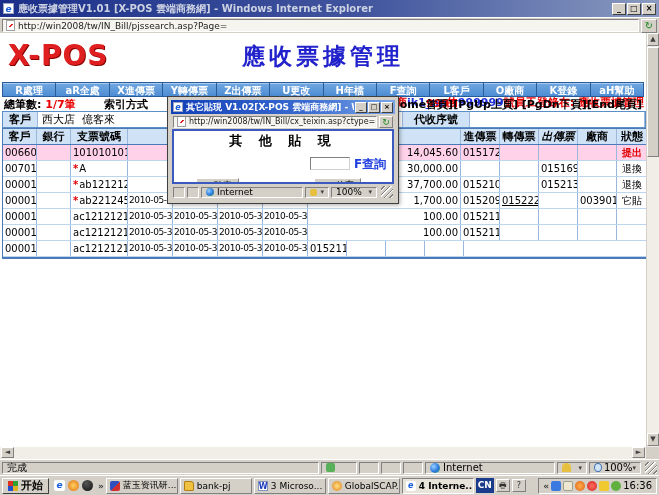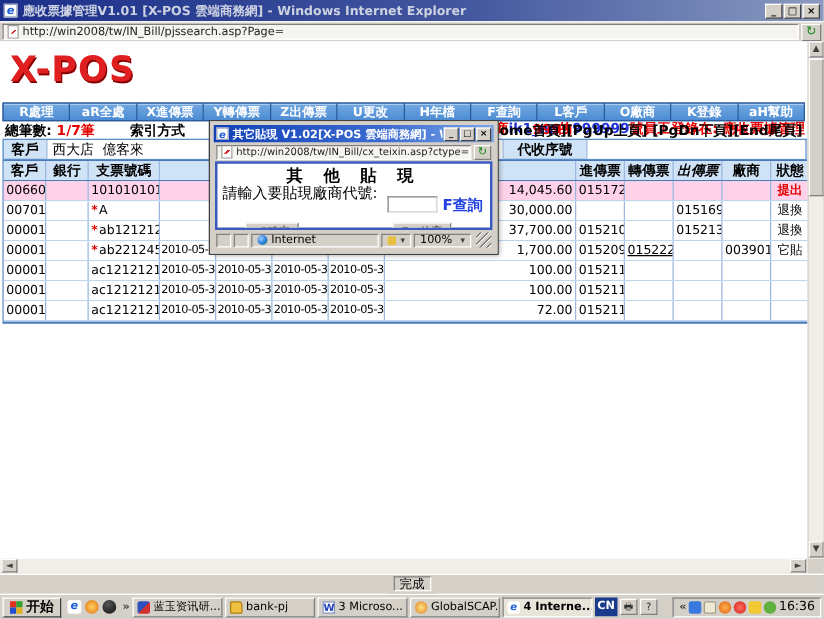--- a/index.html
+++ b/index.html
@@ -74,21 +74,21 @@
 
   
   .vscroll { position:absolute; left:646px; top:33px; width:13px; height:414px; background:#f0eee6; border-left:1px solid #d4d0c8; }
   .hscroll { position:absolute; left:0; top:447px; width:646px; height:12px; background:#f0eee6; }
   .corner  { position:absolute; left:646px; top:447px; width:13px; height:12px; background:#d4d0c8; }
   .sbtn { position:absolute; background:#d4d0c8; border:1px solid; border-color:#fff #808080 #808080 #fff;
     font-size:7px; color:#404040; text-align:center; }
   .sthumb { position:absolute; background:#d4d0c8; border:1px solid; border-color:#fff #808080 #808080 #fff; }
 
   .statusbar { position:absolute; left:0; top:459px; width:659px; height:16px; background:#d4d0c8;
-    border-top:1px solid #fff; display:flex; align-items:center; gap:2px; padding:1px 2px; font-size:10px;flex-direction:column; }
+    border-top:1px solid #fff; display:flex; align-items:center; gap:2px; padding:1px 2px; font-size:10px; }
   .zone { height:12px; border:1px solid; border-color:#808080 #fff #fff #808080; display:flex;
     align-items:center; padding:0 4px; white-space:nowrap; }
   .zone.grow { flex:1; }
   .globe { width:10px; height:10px; border-radius:50%; margin-right:3px;
     background:radial-gradient(circle at 35% 35%,#9ad0ff 0%,#2a7ae0 55%,#1a9a3a 100%); flex:0 0 10px; }
   .grip { width:12px; height:12px; margin-left:2px;
     background:repeating-linear-gradient(135deg,transparent 0 2px,#808080 2px 3px,#fff 3px 4px); }
   .mini-ic { width:9px; height:9px; border-radius:2px; margin-right:2px; }
 
   
@@ -167,20 +167,21 @@
   <div class="addressbar">
     <div class="urlfield">
       <span class="pageico"></span>
       <span>http://win2008/tw/IN_Bill/pjssearch.asp?Page=</span>
     </div>
     <span class="gobtn">↻</span>
   </div>
 
   <div id="content">
     <div class="logo">X-POS</div>
+    <div class="pagetitle">應收票據管理</div>
     <div class="loginline">
       <span>您目前以加盟商</span><span class="blu">ik1_np</span><span>的</span><span class="blu">999999</span><span>號員工登錄在: 應收票據管理</span>
     </div>
 
     <div class="toolbar">
         <div class="tbbtn">R處理</div>
         <div class="tbbtn">aR全處</div>
         <div class="tbbtn">X進傳票</div>
         <div class="tbbtn">Y轉傳票</div>
         <div class="tbbtn">Z出傳票</div>
@@ -318,21 +319,20 @@
           <div class="tcell c-status" style="width: 30px;"></div>
         </div>
         <div class="trow">
           <div class="tcell" style="width: 34px;">000010</div>
           <div class="tcell" style="width: 34px;"></div>
           <div class="tcell" style="width: 57px;">ac12121213</div>
           <div class="tcell c-date" style="width: 45px;">2010-05-30</div>
           <div class="tcell c-date" style="width: 45px;">2010-05-31</div>
           <div class="tcell c-date" style="width: 45px;">2010-05-30</div>
           <div class="tcell c-date" style="width: 45px;">2010-05-30</div>
-          <div class="tcell c-amt" style="width: 153px;">72.00</div>
           <div class="tcell" style="width: 39px;">015211</div>
           <div class="tcell" style="width: 39px;"></div>
           <div class="tcell" style="width: 39px;"></div>
           <div class="tcell" style="width: 39px;"></div>
           <div class="tcell c-status" style="width: 30px;"></div>
         </div>
       </div>
   </div>
 
   <div class="vscroll">
@@ -436,21 +436,20 @@
     </div>
     <div class="addr2">
       <div class="urlfield">
         <span class="pageico"></span>
         <span>http://win2008/tw/IN_Bill/cx_teixin.asp?ctype=b&amp;dt</span>
       </div>
       <span class="gobtn">↻</span>
     </div>
     <div class="pcontent">
       <div class="pheading">其 他 貼 現</div>
-      <div class="pprompt">請輸入要貼現廠商代號:</div>
       <div class="pinput"></div>
       <div class="plink">F查詢</div>
       <button class="pbtn ok">aS確定</button>
       <button class="pbtn cancel">Esc放棄</button>
     </div>
     <div class="pstatus">
       <div class="zone" style="width:12px;"></div>
       <div class="zone" style="width:12px;"></div>
       <div class="zone grow">
           <span class="globe" style="width:8px;height:8px;flex:0 0 8px;"></span>

